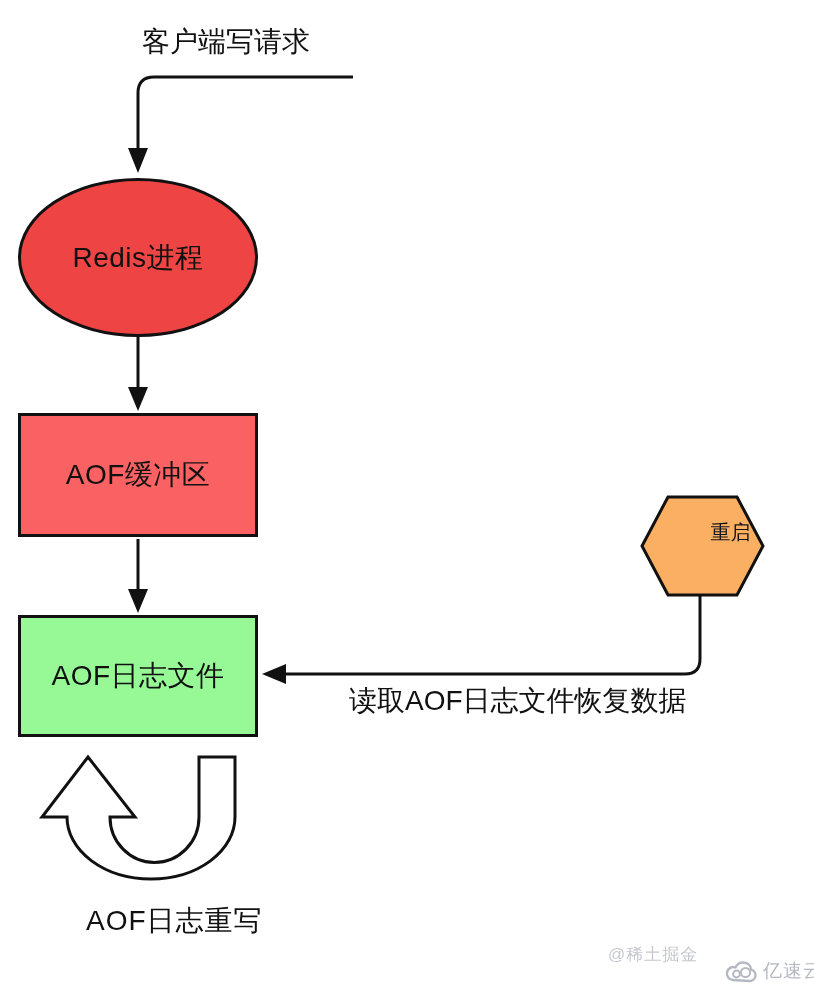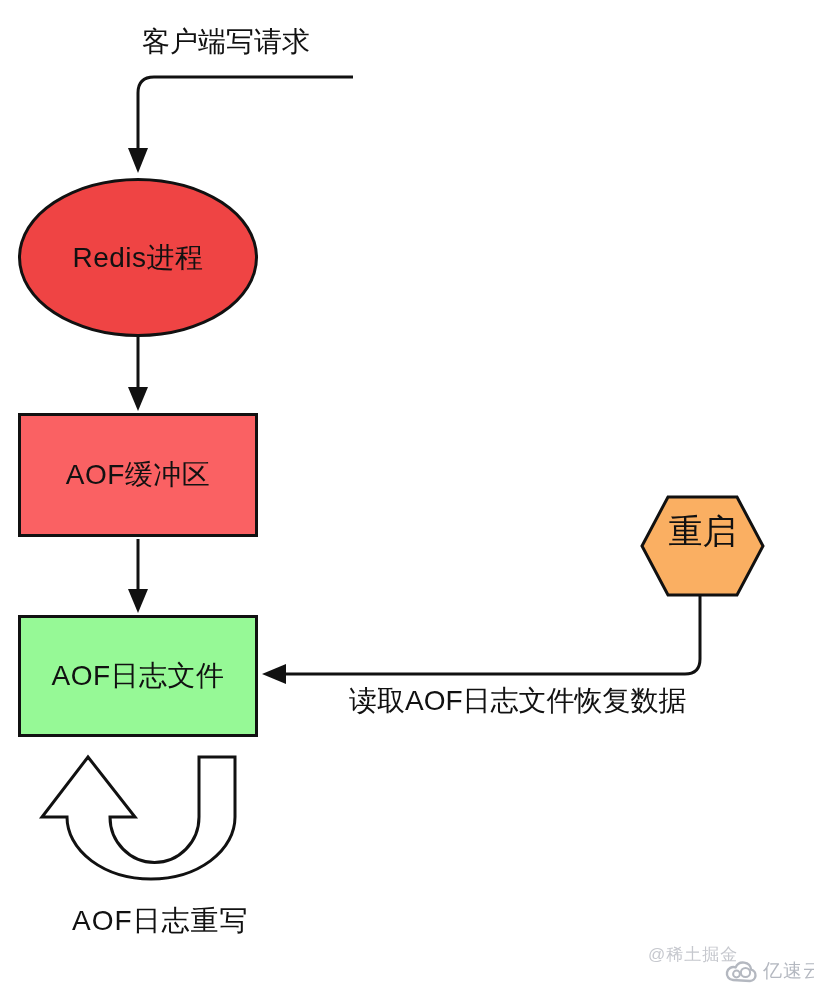--- a/index.html
+++ b/index.html
@@ -39,45 +39,45 @@
     left: 18px; top: 413px;
     width: 240px; height: 124px; align-items: center;
   }
   .node.rect-logfile {
     left: 18px; top: 615px;
     width: 240px; height: 122px;
   }
   .hex-label {
     position: absolute;
     z-index: 2;
-    left: 642px; top: 497px;
+    left: 670px; top: 497px;
     width: 121px; height: 70px;
     display: flex;
     align-items: center;
     justify-content: center;
-    font-size: 34px;
+    font-size: 20px;
     white-space: nowrap;
   }
   .free-label {
     position: absolute;
     z-index: 2;
     font-size: 28px;
     white-space: nowrap;
     color: #111111;
   }
   #client-request-label { left: 142px; top: 23px; }
   #recover-data-label   { left: 349px; top: 682px; text-align: right; }
-  #rewrite-label        { left: 72px;  top: 902px; letter-spacing: 1px; }
+  #rewrite-label        { left: 86px;  top: 902px; letter-spacing: 1px; }
   .watermark {
     position: absolute;
     z-index: 3;
     white-space: nowrap;
   }
   #watermark-juejin {
-    left: 648px; top: 943px;
+    left: 608px; top: 943px;
     font-size: 17px;
     color: #c6c8ce;
     letter-spacing: 1px;
   }
   #watermark-yisu {
     left: 724px; top: 958px;
     display: flex;
     align-items: center;
     gap: 3px;
     font-size: 19px;

